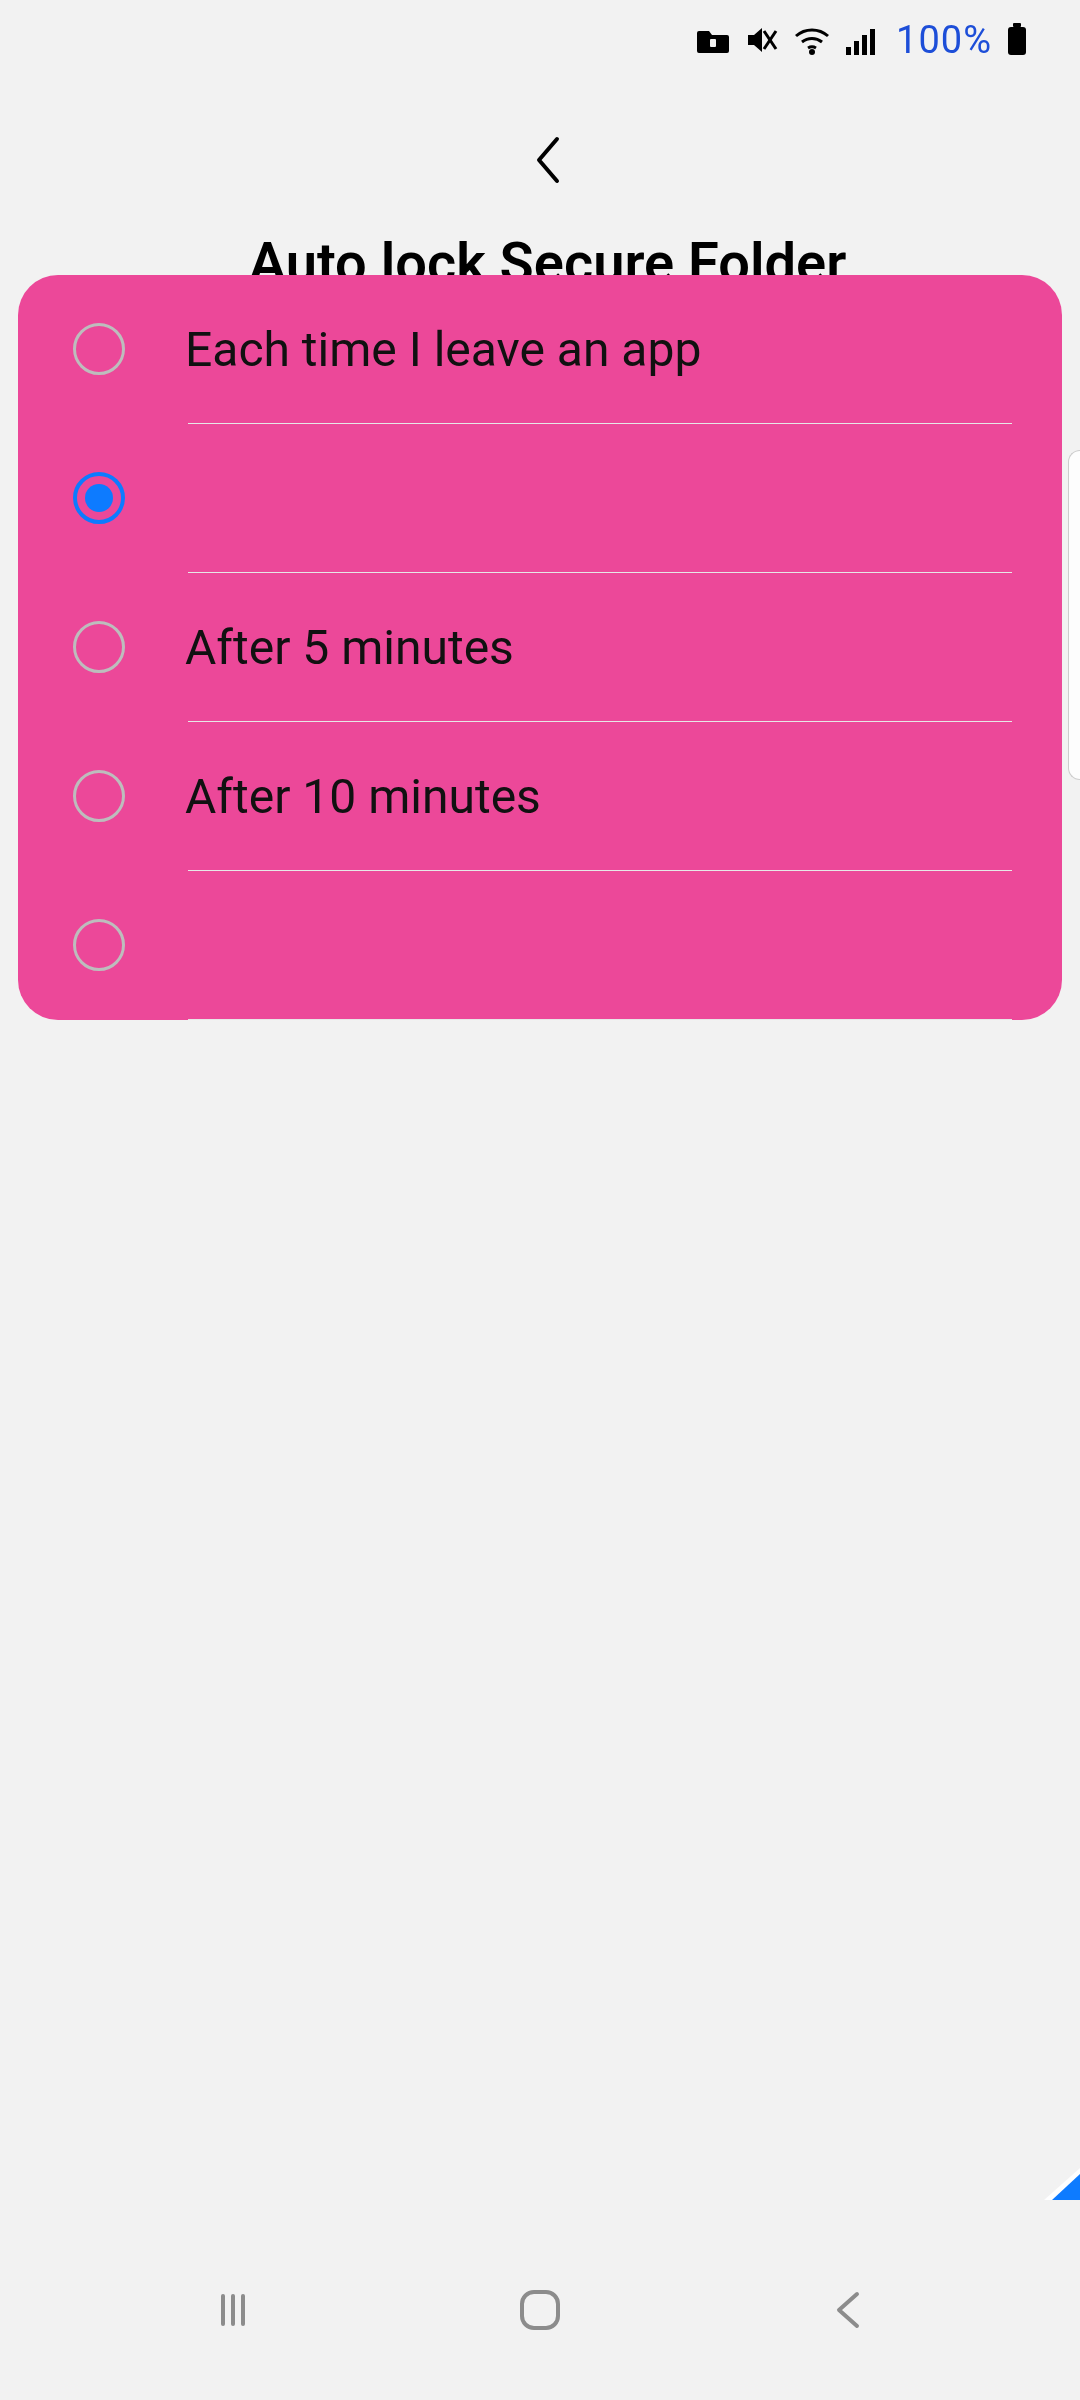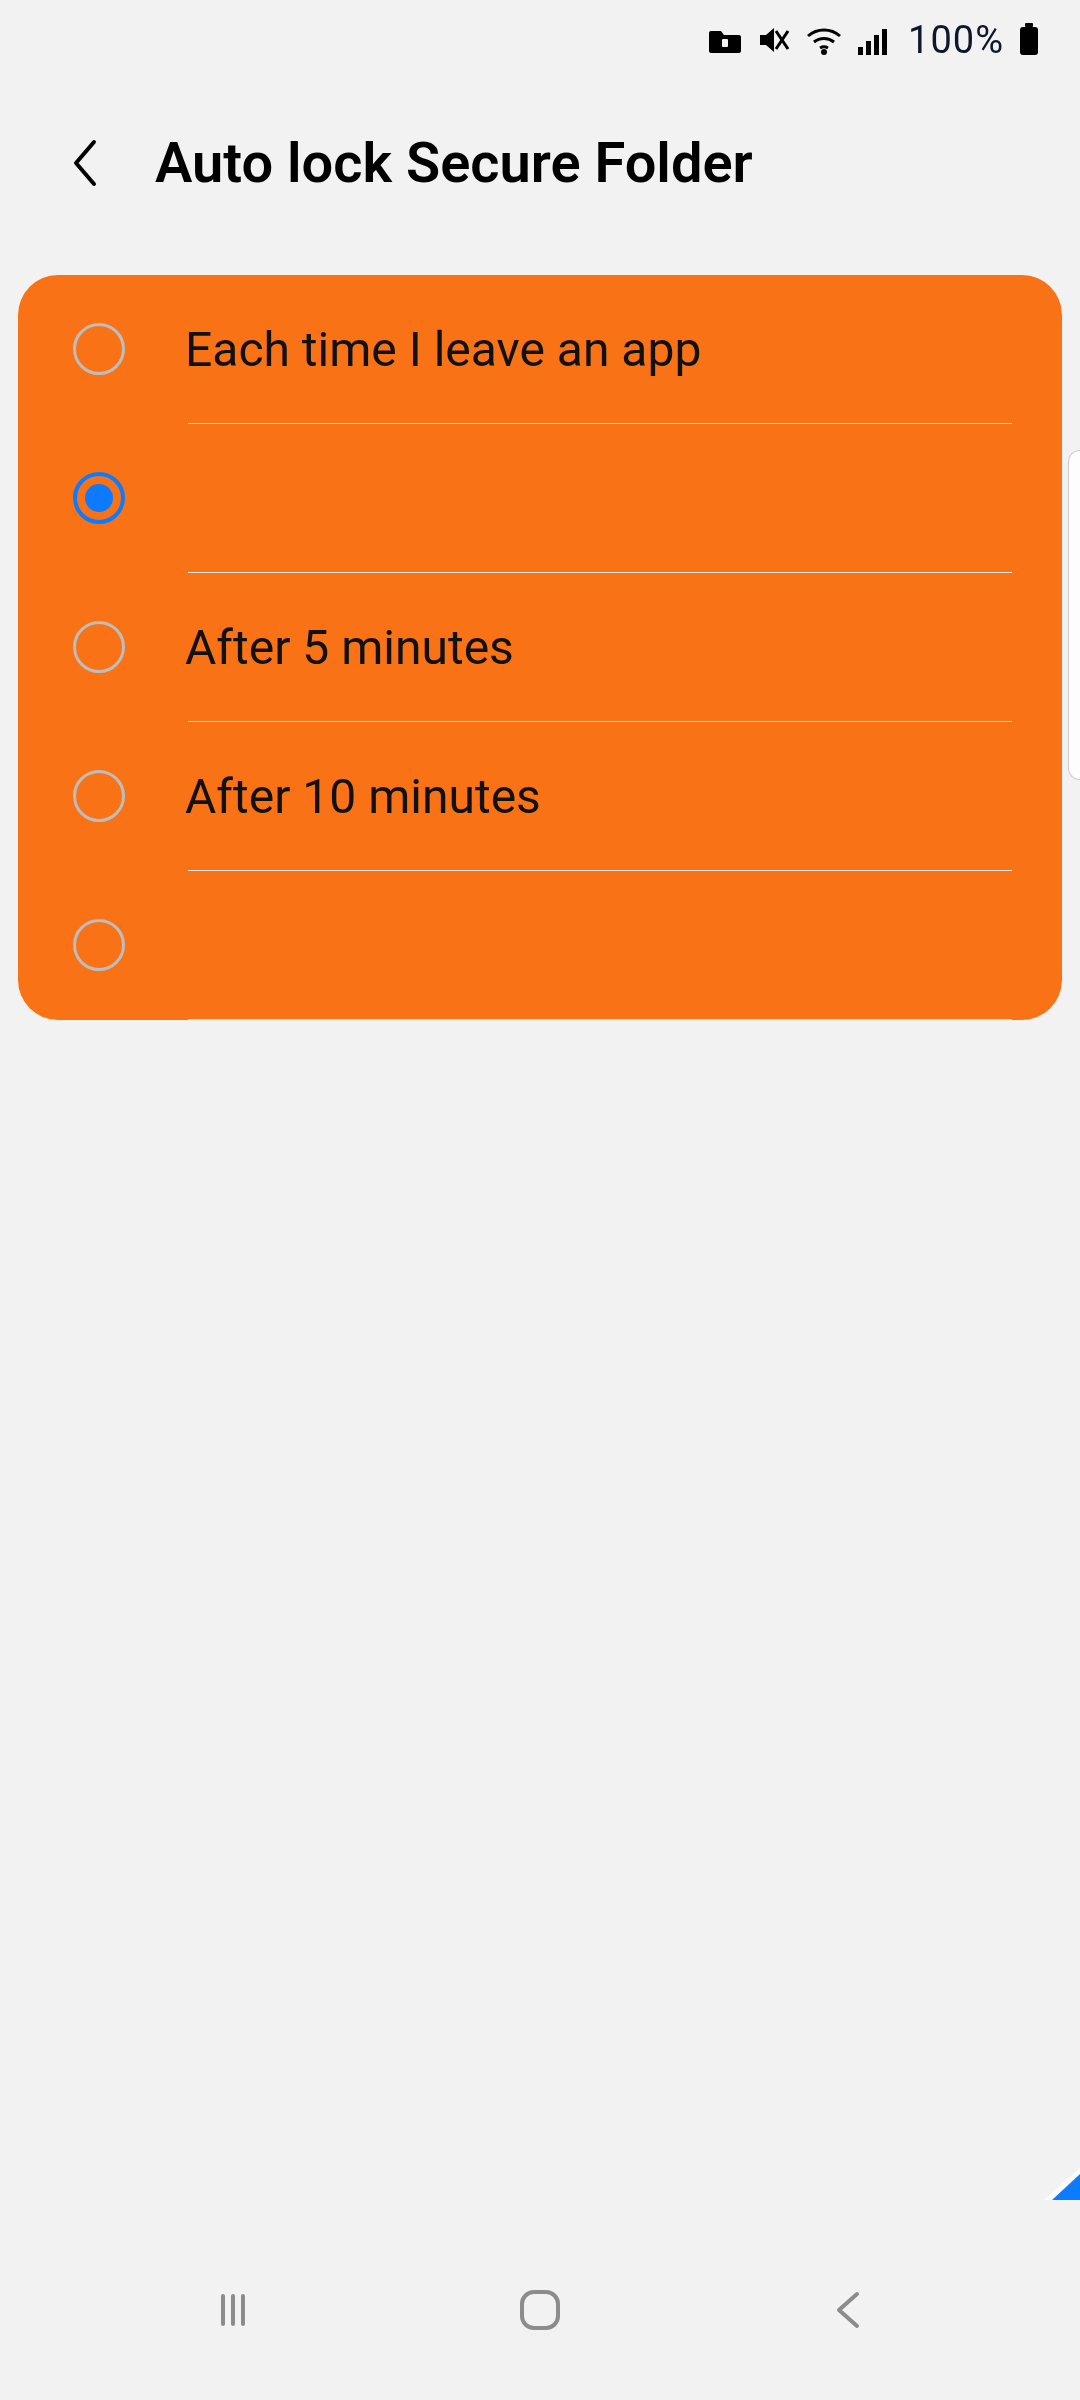--- a/index.html
+++ b/index.html
@@ -13,54 +13,55 @@
     }
 
     
     .status-bar {
       position: absolute;
       top: 0; left: 0; right: 0;
       height: 80px;
       display: flex;
       align-items: center;
       justify-content: flex-end;
-      padding-right: 40px;
+      padding-right: 52px;
       gap: 14px;
-      color: #0f172a;
+      color: #1d4ed8;
     }
     .status-bar .battery-text {
       font-size: 38px;
       font-weight: 400;
       letter-spacing: 1px;
     }
     .status-icon { display:inline-flex; align-items:center; justify-content:center; }
 
     
     .header {
       position: absolute;
       top: 130px;
       left: 0; right: 0;
       display: flex;
       align-items: center;
       padding: 0 40px 0 55px;
       gap: 40px;
+      flex-direction: column;
     }
     .back-btn { width: 60px; height: 60px; display:flex; align-items:center; justify-content:center; }
     .title {
       font-size: 56px;
       font-weight: 600;
       color: #000;
     }
 
     
     .card {
       position: absolute;
       top: 275px;
       left: 18px; right: 18px;
-      background: #f97316;
+      background: #ec4899;
       border-radius: 40px;
       padding: 0 0;
     }
     .option {
       display: flex;
       align-items: center;
       height: 148px;
       padding-left: 55px;
       padding-right: 50px;
     }

